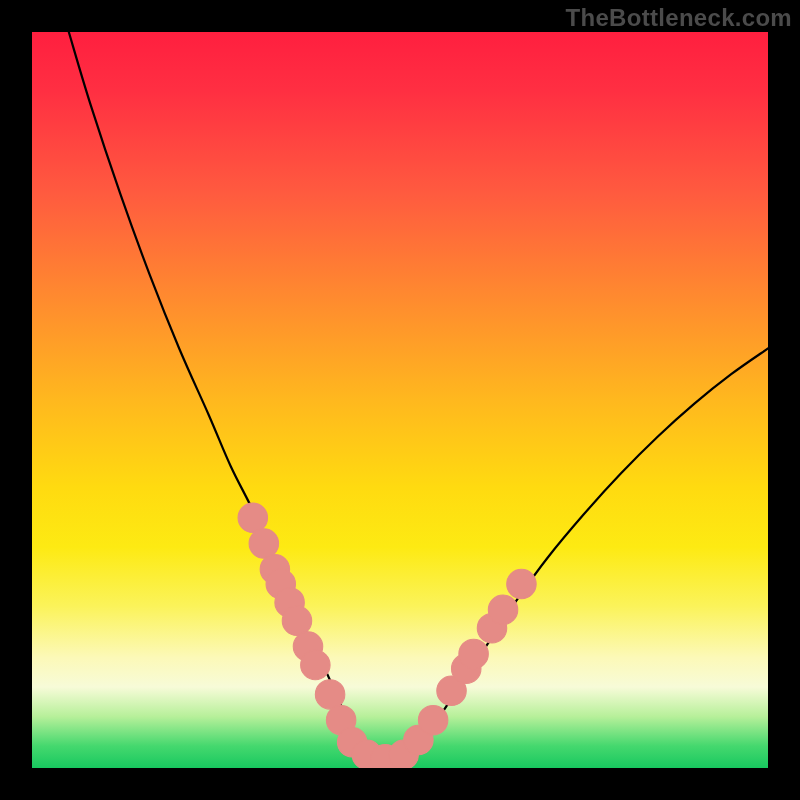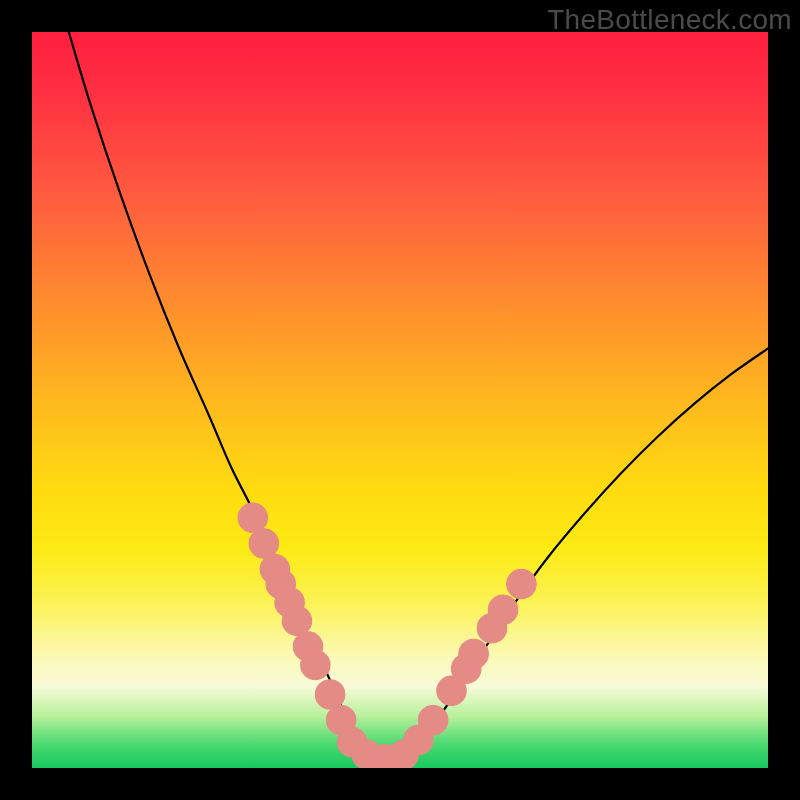--- a/index.html
+++ b/index.html
@@ -41,23 +41,23 @@
       #b7f09a 93%,
       #45d86e 97%,
       #18c85f 100%
     );
   }
   .watermark {
     position: absolute;
     top: 4px;
     right: 8px;
     color: #4b4b4b;
-    font-size: 28px;
+    font-size: 24px;
     letter-spacing: 0.3px;
-    font-weight: 400;
+    font-weight: 700;
     user-select: none;
   }
   svg.overlay {
     position: absolute;
     top: 0;
     left: 0;
     width: 736px;
     height: 736px;
   }
 </style>

